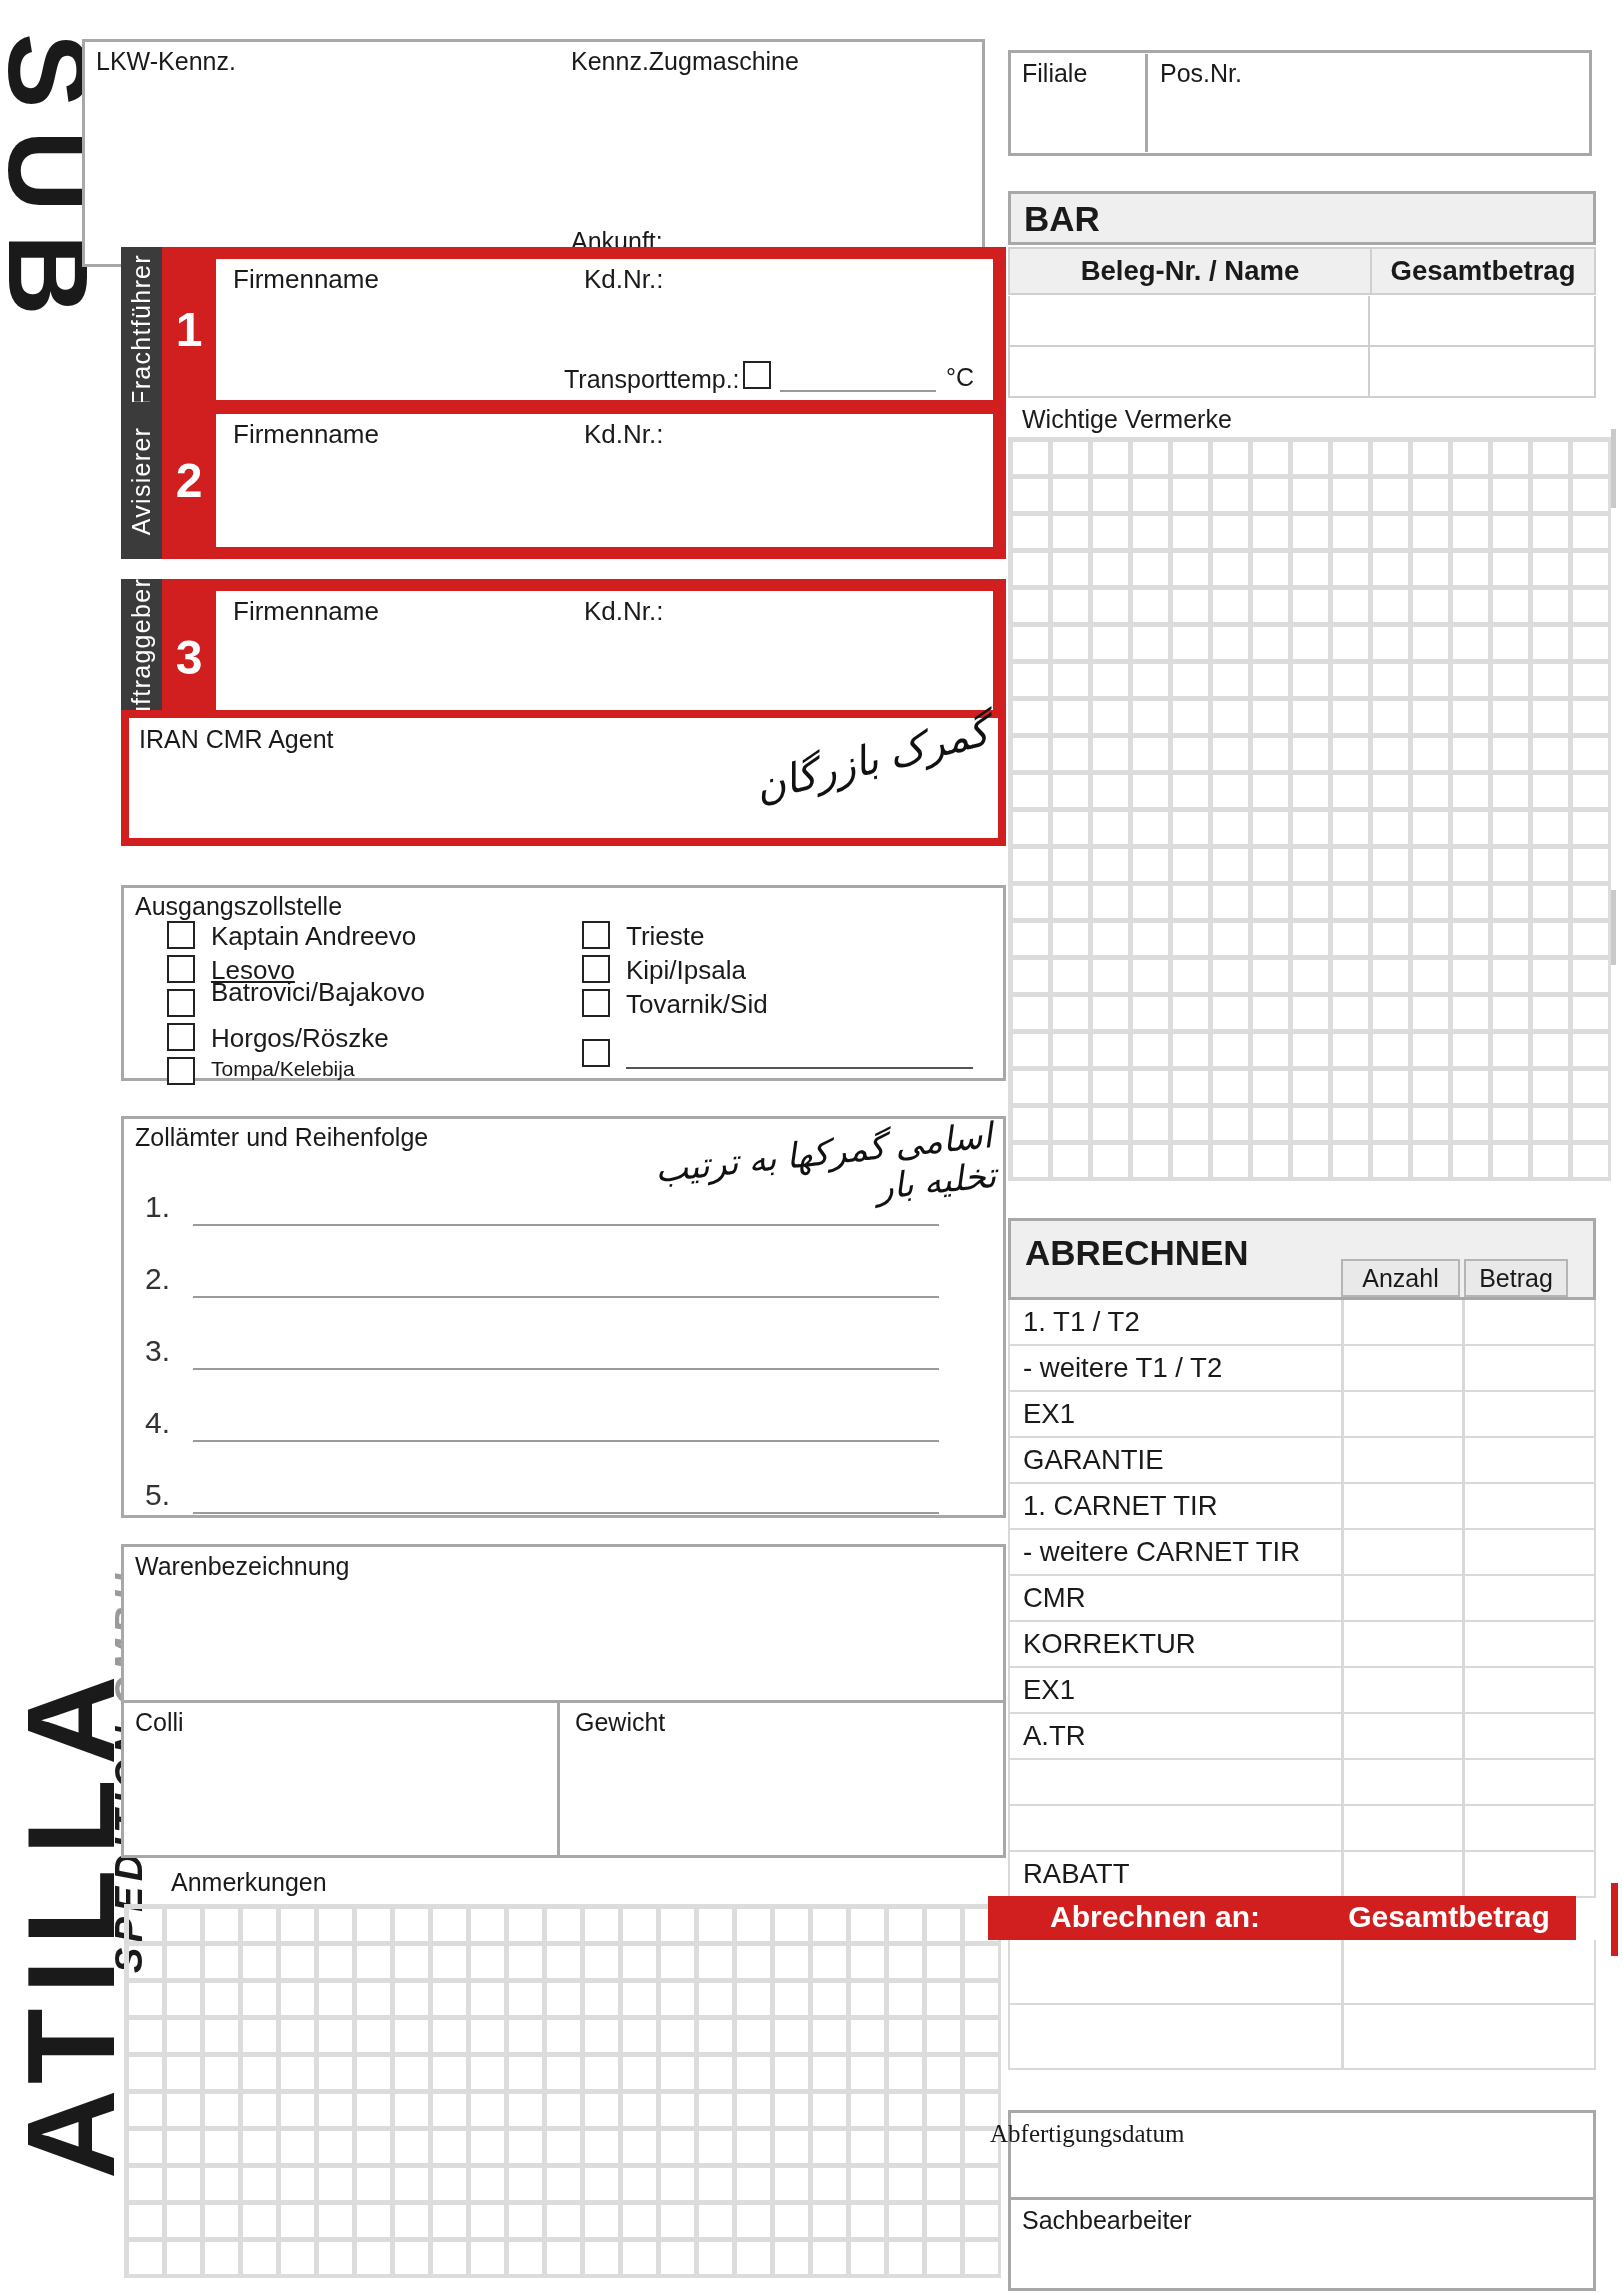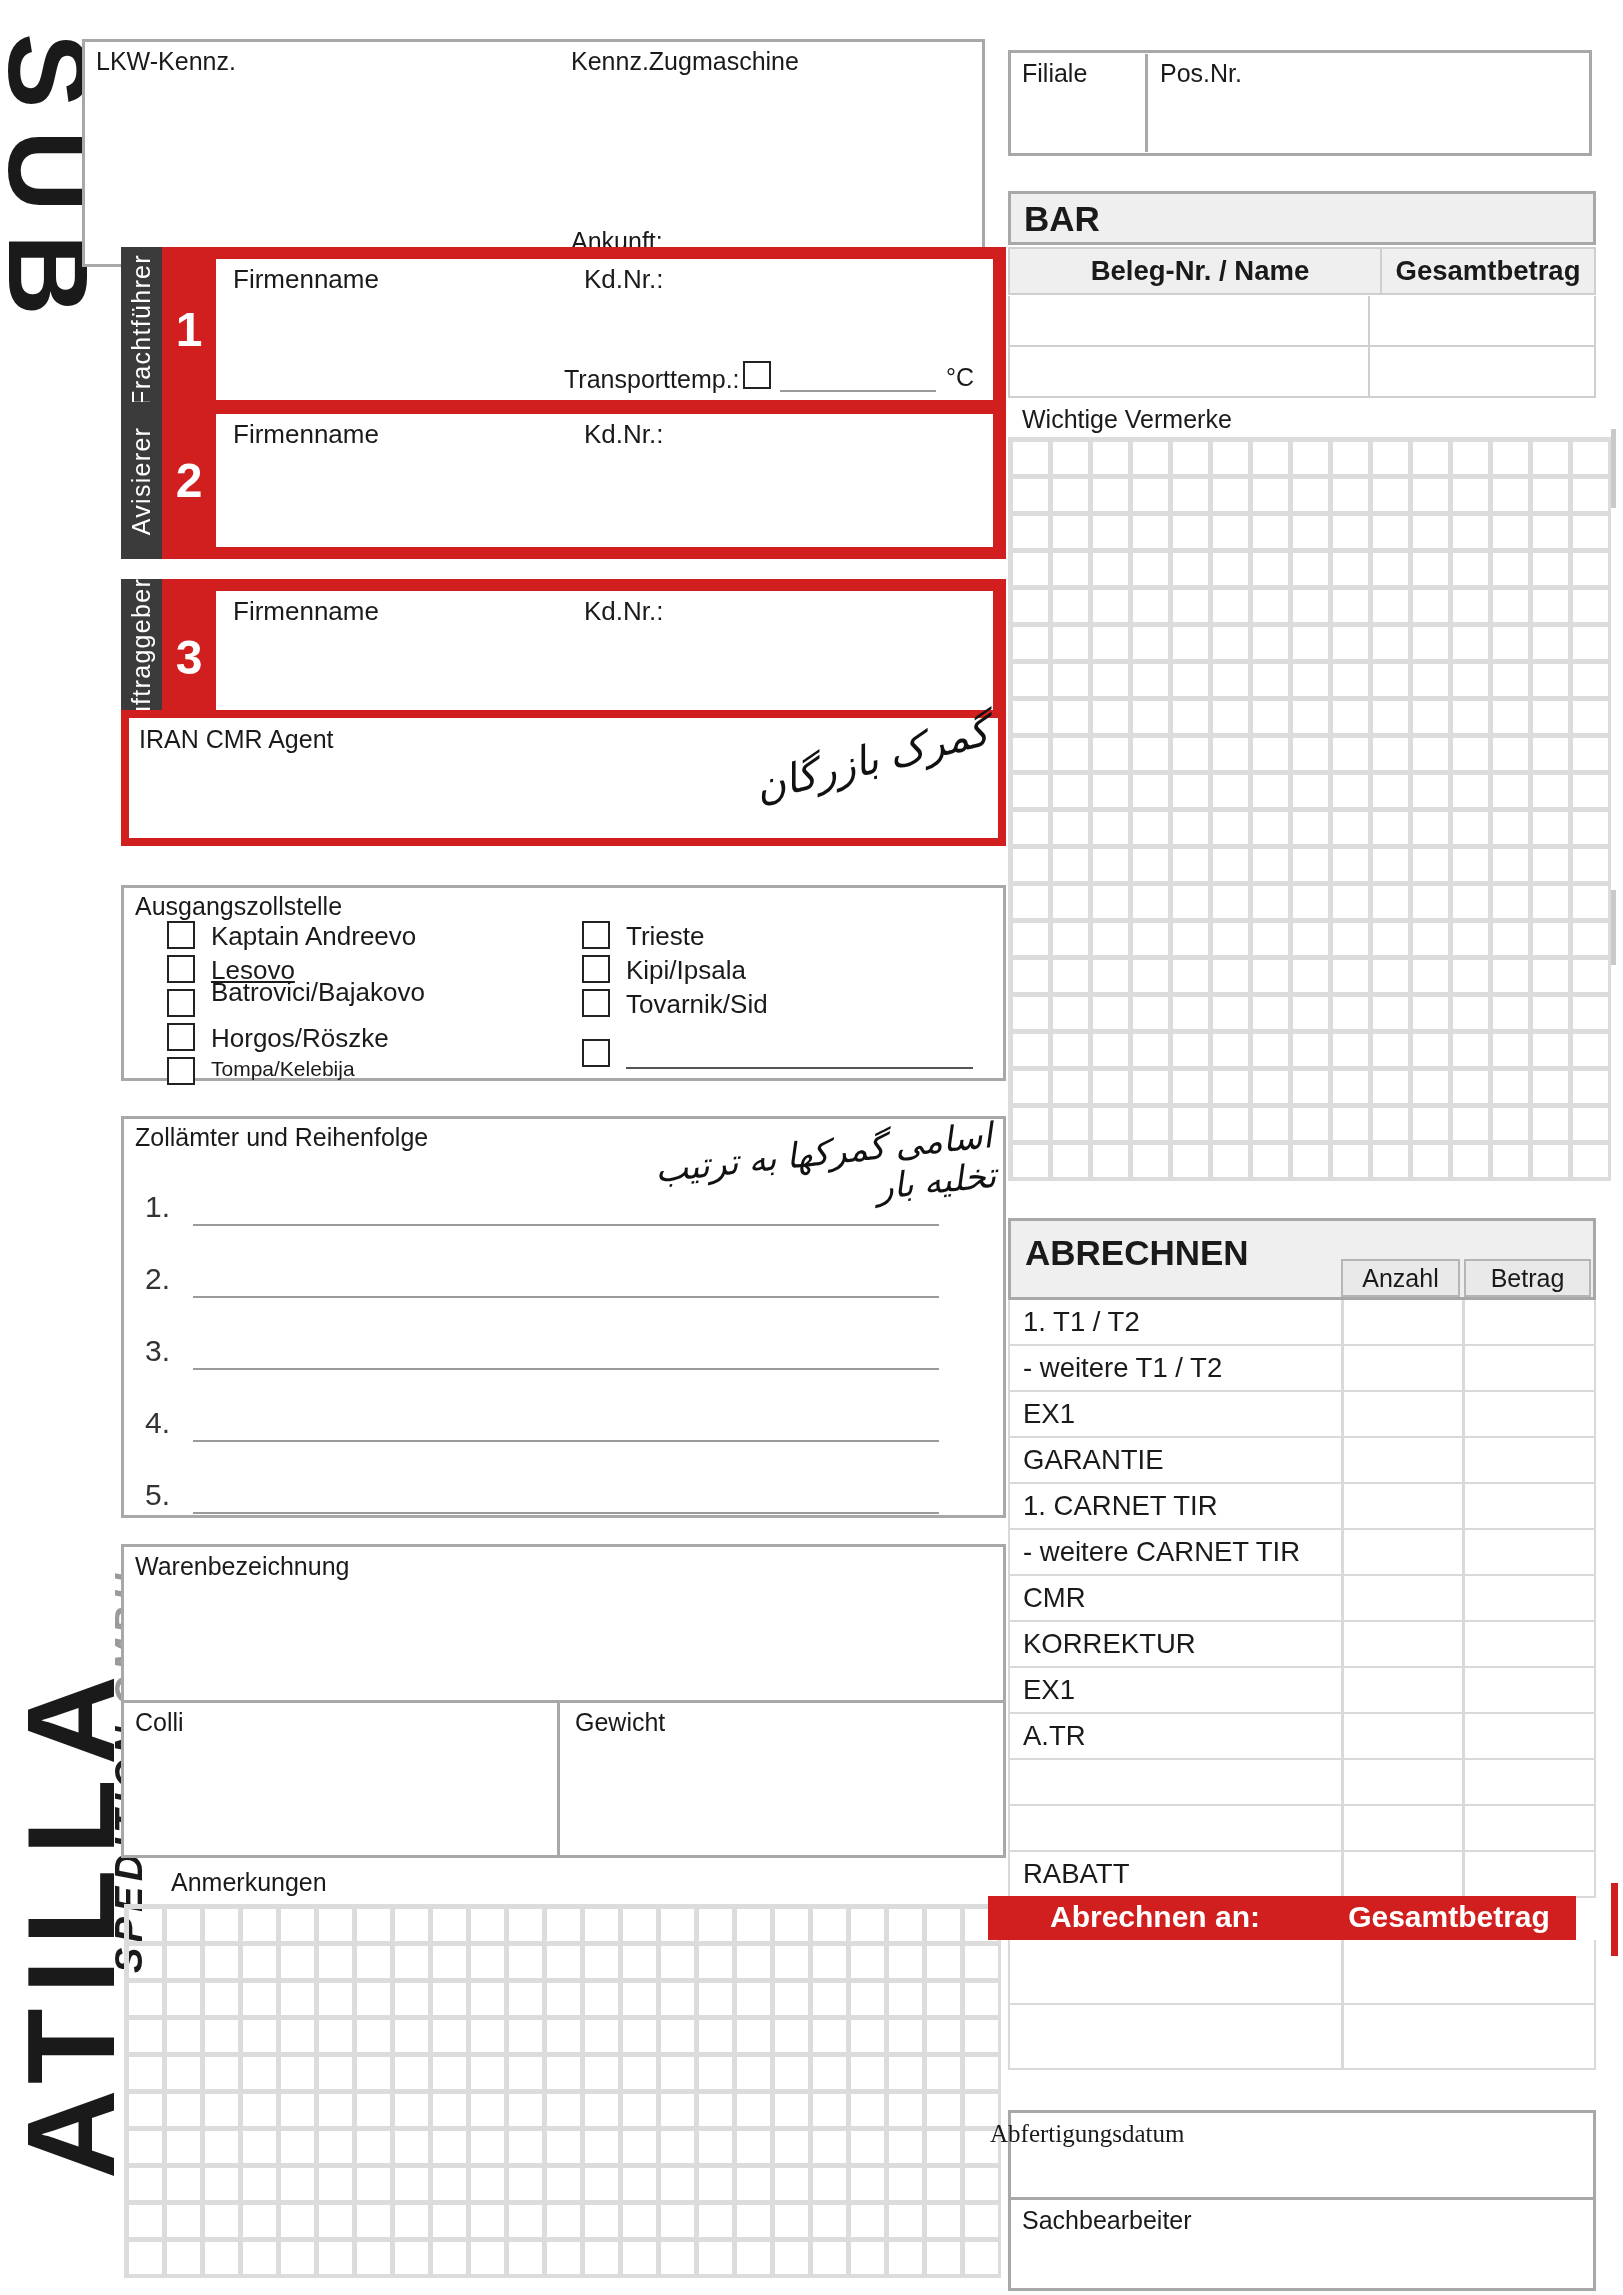--- a/index.html
+++ b/index.html
@@ -57,21 +57,21 @@
   <div class="lbl" style="left:638px;top:281px;">Abfahrt:</div>
 
   <div class="box" style="left:1008px;top:50px;width:584px;height:106px;"></div>
   <div class="abs" style="left:1145px;top:54px;width:2.6px;height:98px;background:var(--border);"></div>
   <div class="lbl" style="left:1022px;top:60px;">Filiale</div>
   <div class="lbl" style="left:1160px;top:60px;">Pos.Nr.</div>
 
   <div class="box" style="left:1008px;top:191px;width:588px;height:54px;background:var(--headbg);"></div>
   <div class="lbl title-big" style="left:1024px;top:200px;">BAR</div>
   <div class="abs" style="left:1008px;top:247px;width:588px;height:48px;background:var(--headbg);border:2px solid #cfcfcf;box-sizing:border-box;display:flex;">
-    <div style="width:360px;display:flex;align-items:center;justify-content:center;font-weight:bold;font-size:27.5px;padding-left:10px;">Beleg-Nr. / Name</div>
+    <div style="width:360px;display:flex;align-items:center;justify-content:center;font-weight:bold;font-size:27.5px;">Beleg-Nr. / Name</div>
     <div style="flex:1;display:flex;align-items:center;justify-content:center;font-weight:bold;font-size:27.5px;border-left:2px solid #cfcfcf;">Gesamtbetrag</div>
   </div>
   <div id="bar-rows" class="abs" style="left:1008px;top:296px;width:588px;">
       <div style="position: relative; height: 51px; border-right: 2px solid rgb(207, 207, 207); border-bottom: 2px solid rgb(207, 207, 207); border-left: 2px solid rgb(207, 207, 207); border-image: initial; border-top: none; box-sizing: border-box;">
         <div style="position: absolute; left: 358px; top: 0px; bottom: 0px; width: 2px; background: rgb(207, 207, 207);"></div>
       </div>
       <div style="position: relative; height: 51px; border-right: 2px solid rgb(207, 207, 207); border-bottom: 2px solid rgb(207, 207, 207); border-left: 2px solid rgb(207, 207, 207); border-image: initial; border-top: none; box-sizing: border-box;">
         <div style="position: absolute; left: 358px; top: 0px; bottom: 0px; width: 2px; background: rgb(207, 207, 207);"></div>
       </div>
     </div>
@@ -162,21 +162,21 @@
   <div class="lbl" style="left:135px;top:1709px;">Colli</div>
   <div class="box" style="left:557px;top:1700px;width:449px;height:158px;"></div>
   <div class="lbl" style="left:575px;top:1709px;">Gewicht</div>
 
   <div class="lbl" style="left:124px;top:1869px;margin-left:47px;">Anmerkungen</div>
   <div class="gridfill" style="left:124px;top:1904px;width:877px;height:374px;--cw:38px;--ch:37px;"></div>
 
   <div class="box" style="left:1008px;top:1218px;width:588px;height:82px;background:var(--headbg);"></div>
   <div class="lbl title-big" style="left:1025px;top:1234px;">ABRECHNEN</div>
   <div class="cellhead" style="left:1341px;top:1259px;width:119px;height:38px;">Anzahl</div>
-  <div class="cellhead" style="left:1464px;top:1259px;width:127px;height:38px;">Betrag</div>
+  <div class="cellhead" style="left:1464px;top:1259px;width:104px;height:38px;">Betrag</div>
   <div id="abrechnen-rows" class="abs" style="left:1008px;top:1300px;width:588px;border-left:2.6px solid var(--rowline);border-right:2.6px solid var(--rowline);box-sizing:border-box;">
       <div class="abr-row" style="height: 46px;">
         <div class="rl">1. T1 / T2</div>
         <div class="vdiv" style="left: 331px;"></div>
         <div class="vdiv" style="left: 452px;"></div>
       </div>
       <div class="abr-row" style="height: 46px;">
         <div class="rl">- weitere T1 / T2</div>
         <div class="vdiv" style="left: 331px;"></div>
         <div class="vdiv" style="left: 452px;"></div>

